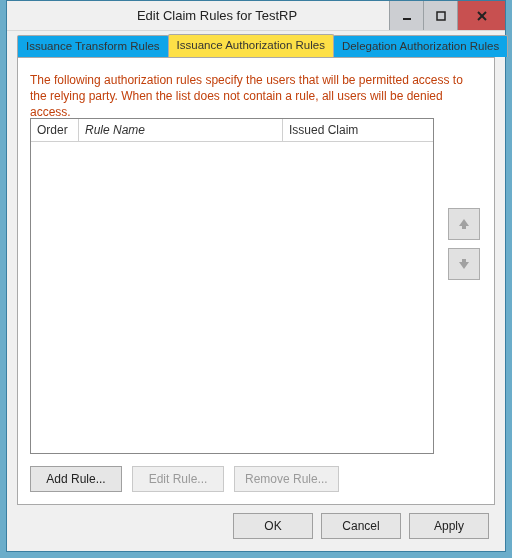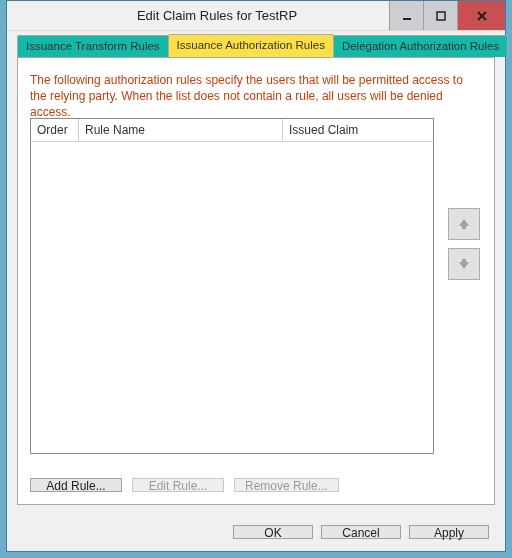--- a/index.html
+++ b/index.html
@@ -59,21 +59,21 @@
     bottom: 46px;
   }
   .tab-strip {
     display: flex;
     position: relative;
     top: 0;
   }
   .tab {
     border: 1px solid #a9a9a9;
     border-bottom: none;
-    background: #14b8a6;
+    background: #0ea5e9;
     padding: 4px 8px;
     margin-right: -1px;
     font-size: 11.5px;
     color: #333;
     position: relative;
     border-radius: 2px 2px 0 0;
     cursor: default;
     white-space: nowrap;
   }
   .tab.active {
@@ -113,21 +113,21 @@
     background: #fff;
     border-bottom: 1px solid #d0d0d0;
   }
   .col {
     padding: 4px 6px;
     font-size: 12px;
     color: #333;
     border-right: 1px solid #d0d0d0;
   }
   .col-order { width: 48px; }
-  .col-name  { flex: 1; }
+  .col-name  { flex: 1; font-style: italic; }
   .col-claims { width: 150px; border-right:none; }
   .list-body {
     position: absolute;
     top: 24px;
     bottom: 0;
     left: 0;
     right: 0;
     background: #fff;
   }
   .arrow-btns {
@@ -148,21 +148,21 @@
   .arrow-btn svg { opacity: 0.45; }
   .rule-buttons {
     position: absolute;
     left: 12px;
     bottom: 12px;
     display: flex;
     gap: 10px;
   }
   .btn {
     min-width: 92px;
-    height: 14px;
+    height: 26px;
     border: 1px solid #a0a0a0;
     background: #e6e6e6;
     font-size: 12px;
     color: #222;
     padding: 0 10px;
     cursor: pointer;
     font-family: inherit;
   }
   .btn.disabled {
     color: #9a9a9a;

